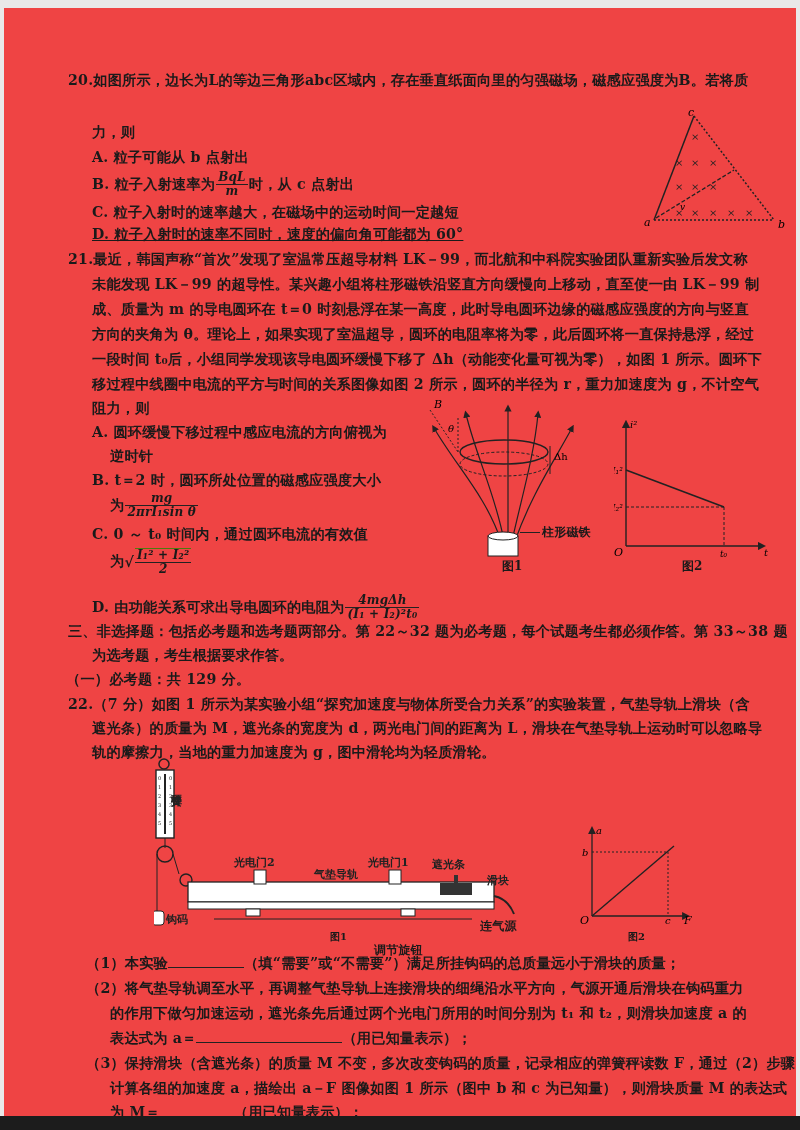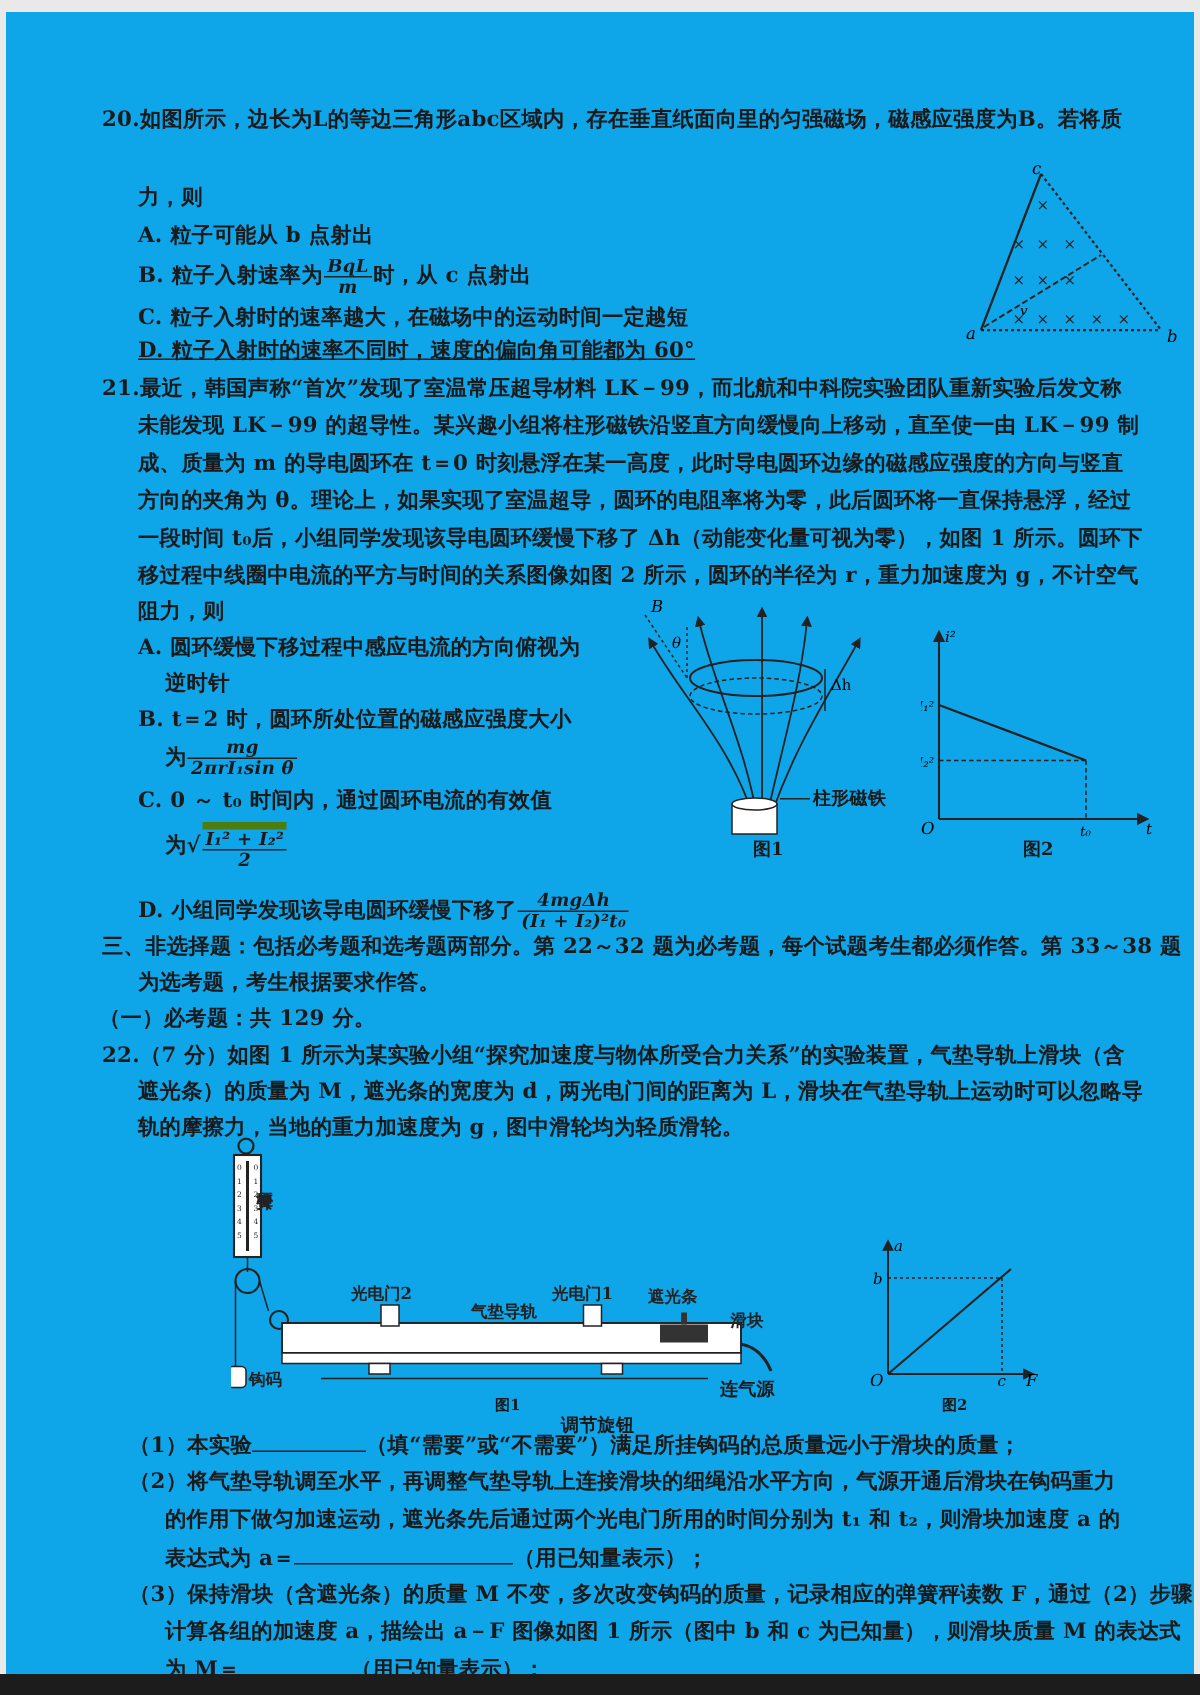--- a/index.html
+++ b/index.html
@@ -1,18 +1,18 @@
 <!DOCTYPE html>
 <html><head>
 <meta charset="utf-8">
 <style>
   html,body{margin:0;padding:0;}
   body{width:800px;height:1130px;background:#e9e9e9;position:relative;overflow:hidden;
        font-family:"DejaVu Serif","Liberation Serif",serif;color:#1a1a1a;}
-  .page{position:absolute;left:4px;top:8px;width:792px;height:1108px;background:#0ea5e9;}
+  .page{position:absolute;left:4px;top:8px;width:792px;height:1108px;background:#ef4444;}
   .bottom-bar{position:absolute;left:0;top:1116px;width:800px;height:14px;background:#1c1c1c;}
   .line{position:absolute;font-size:14.2px;line-height:20px;white-space:nowrap;letter-spacing:0.2px;font-weight:600;}
   .num{font-weight:700;}
   .frac{display:inline-block;vertical-align:middle;text-align:center;font-size:12px;line-height:13px;margin:0 1px;}
   .frac .n{display:block;border-bottom:1px solid #222;padding:0 2px;font-style:italic;}
   .frac .d{display:block;padding:0 2px;font-style:italic;}
   .blank{display:inline-block;border-bottom:1.5px solid #222;height:14px;vertical-align:baseline;}
   svg text{font-family:"DejaVu Serif",serif;}
   .figcap{position:absolute;font-size:12px;font-weight:700;}
   .sqrt{display:inline-block;vertical-align:middle;}
@@ -71,24 +71,24 @@
   <div class="line" style="left:88px;top:414px;">
     <span>A. 圆环缓慢下移过程中感应电流的方向俯视为</span>
   </div>
   <div class="line" style="left:106px;top:438px;">逆时针</div>
   <div class="line" style="left:88px;top:462px;">B. t＝2 时，圆环所处位置的磁感应强度大小</div>
   <div class="line" style="left:106px;top:484px;">
     <span>为</span><span class="frac"><span class="n">mg</span><span class="d">2πrI₁sin θ</span></span>
   </div>
   <div class="line" style="left:88px;top:516px;">C. 0 ～ t₀ 时间内，通过圆环电流的有效值</div>
   <div class="line" style="left:106px;top:540px;">
-    <span>为</span><span class="sqrt">√</span><span class="frac" style="border-top:5px solid #4d7c0f;"><span class="n">I₁² + I₂²</span><span class="d">2</span></span>
+    <span>为</span><span class="sqrt">√</span><span class="frac" style="border-top:1px solid #4d7c0f;"><span class="n">I₁² + I₂²</span><span class="d">2</span></span>
   </div>
   <div class="line" style="left:88px;top:586px;">
-    <span>D. 小组同学发现该导电圆环缓慢下移了</span><span class="frac"><span class="n">4mgΔh</span><span class="d">(I₁ + I₂)²t₀</span></span>
+    <span>D. 由功能关系可求出导电圆环的电阻为</span><span class="frac"><span class="n">4mgΔh</span><span class="d">(I₁ + I₂)²t₀</span></span>
   </div>
 
   <svg style="position:absolute;left:422px;top:388px;" width="170" height="170" viewBox="0 0 170 170">
     <defs>
         <marker id="ah" markerWidth="6" markerHeight="6" refX="3" refY="3" orient="auto">
           <path d="M0,0 L6,3 L0,6 z" fill="#222"></path>
         </marker>
       </defs>
     <path d="M75,145 C60,100 30,70 8,32" stroke="#222" fill="none" stroke-width="1.2" marker-end="url(#ah)"></path>
     <path d="M78,145 C70,100 50,60 40,18" stroke="#222" fill="none" stroke-width="1.2" marker-end="url(#ah)"></path>

